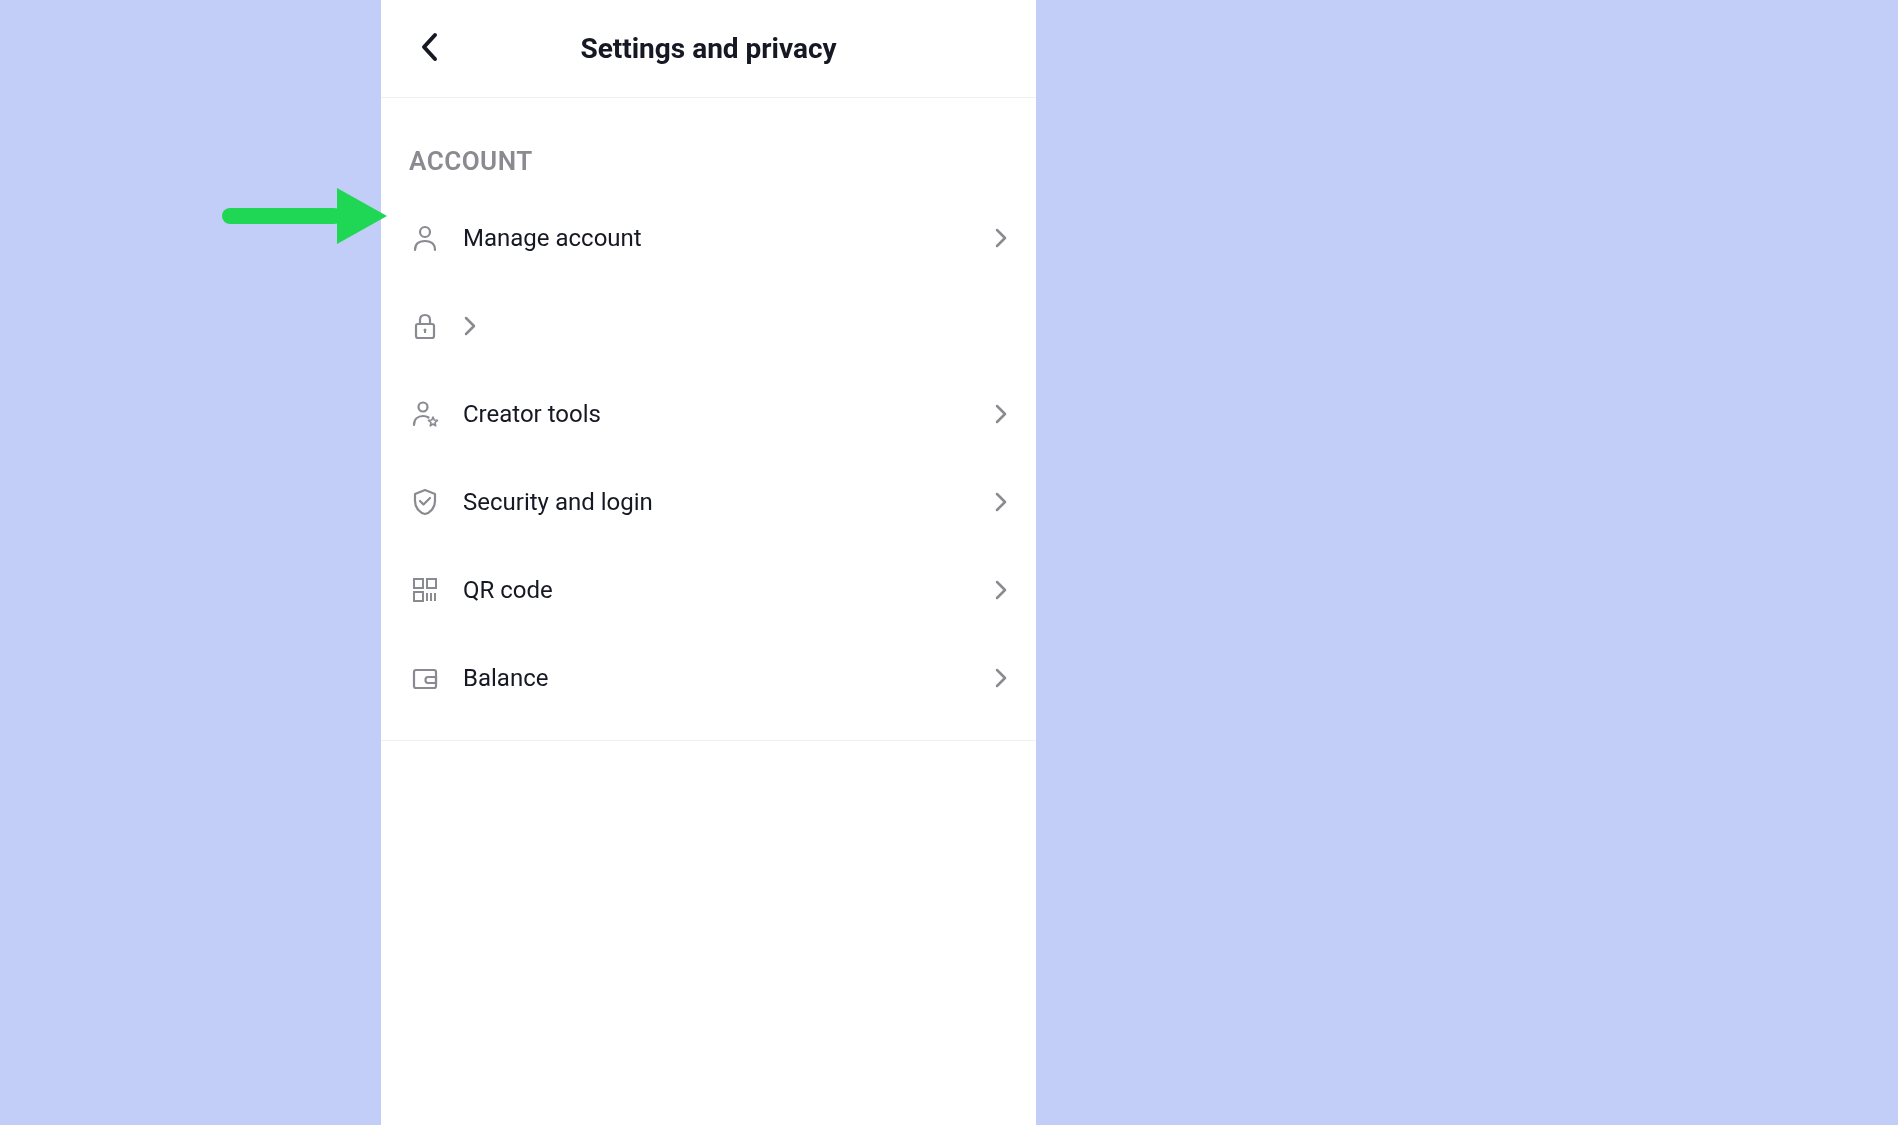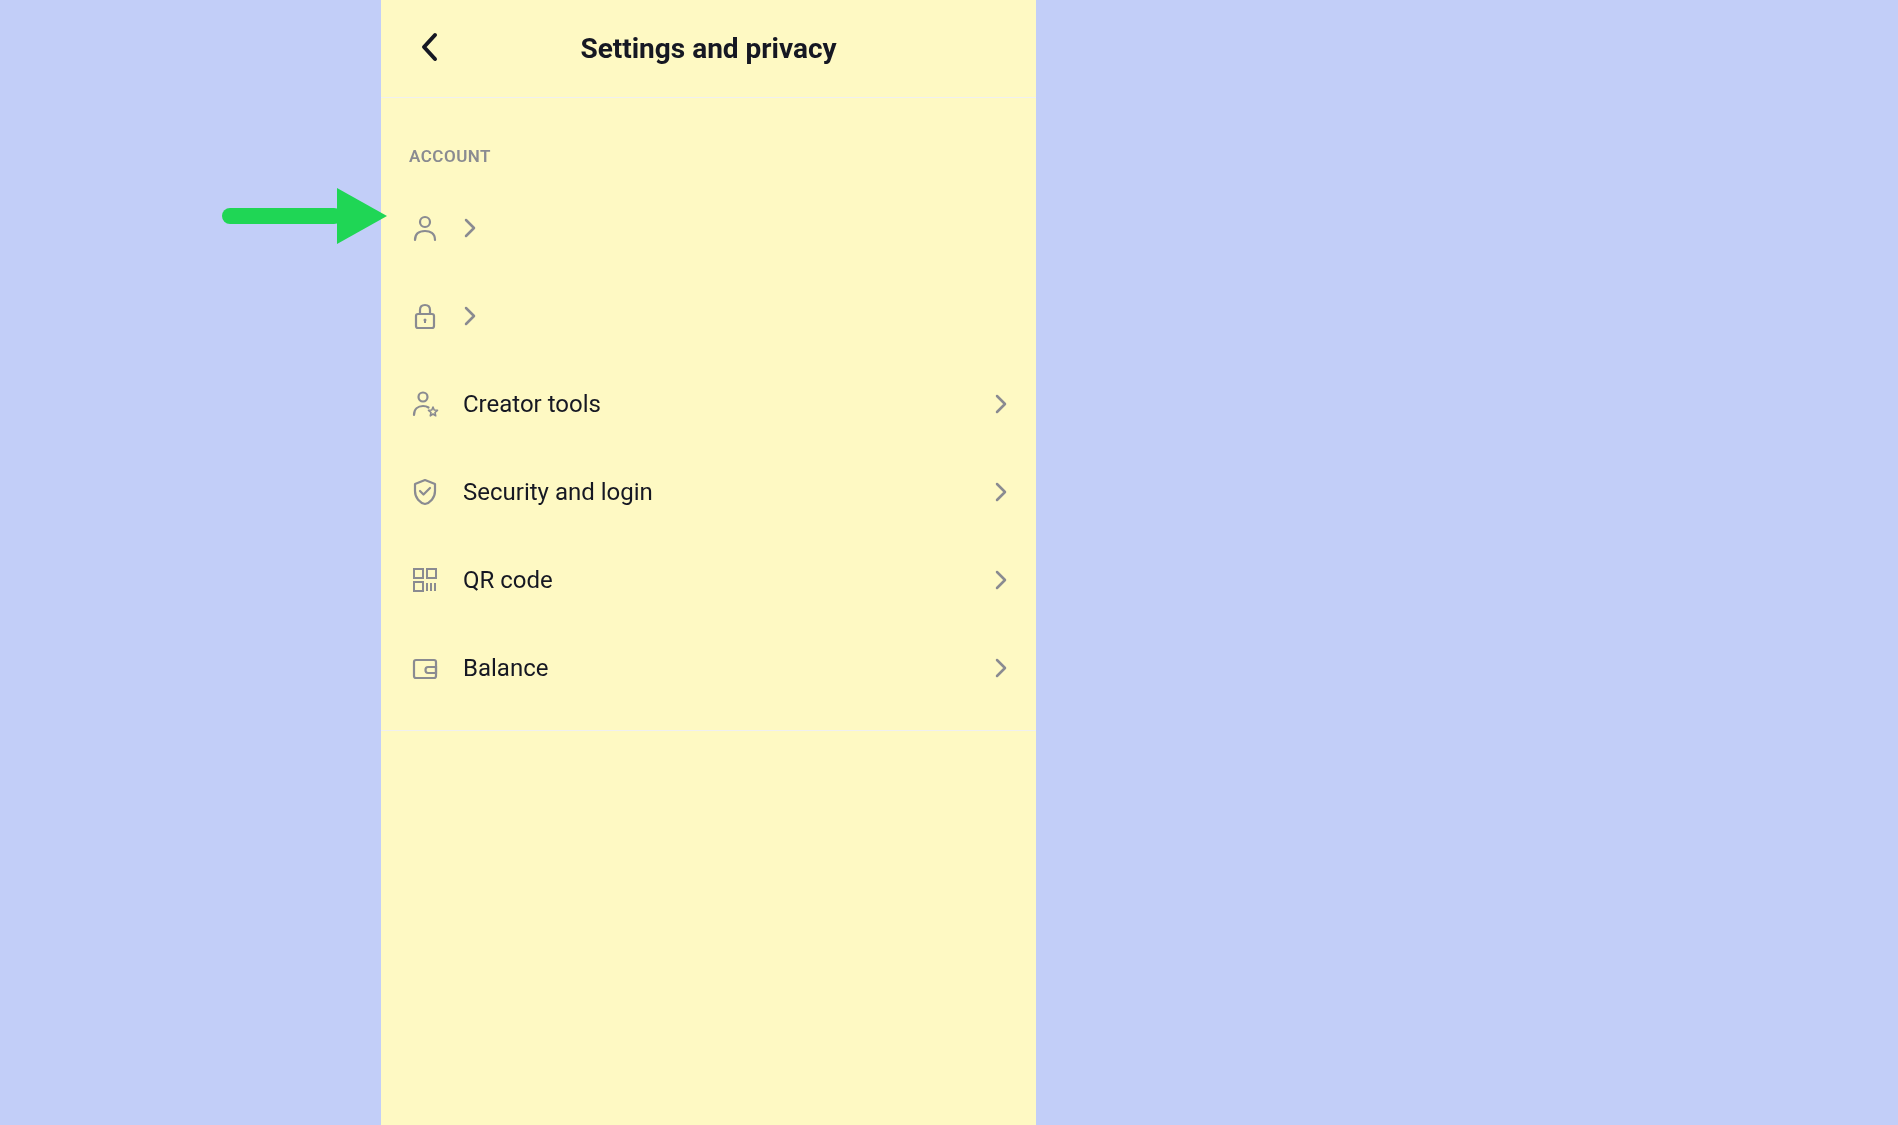--- a/index.html
+++ b/index.html
@@ -14,21 +14,21 @@
       height: 1125px;
       overflow: hidden;
       position: relative;
     }
     .phone-container {
       position: absolute;
       left: 381px;
       top: 0;
       width: 655px;
       height: 1125px;
-      background: #fef9c3;
+      background: #ffffff;
     }
     .header {
       width: 100%;
       height: 98px;
       display: flex;
       align-items: center;
       position: relative;
       border-bottom: 1px solid #f0f0f0;
     }
     .back-button {
@@ -49,21 +49,21 @@
     }
     .page-title {
       width: 100%;
       text-align: center;
       font-size: 28px;
       font-weight: 700;
       color: #161823;
     }
     .section-header {
       padding: 48px 28px 18px 28px;
-      font-size: 17px;
+      font-size: 26px;
       font-weight: 600;
       color: #8a8b91;
       letter-spacing: 0.5px;
     }
     .settings-item {
       display: flex;
       align-items: center;
       padding: 28px 28px;
       cursor: pointer;
       position: relative;
@@ -125,20 +125,21 @@
 
   <div class="section-header">ACCOUNT</div>
 
   <div class="settings-item">
     <span class="item-icon">
       <svg viewBox="0 0 30 30" fill="none">
         <circle cx="15" cy="9" r="5" stroke="#8a8b91" stroke-width="2.2"></circle>
         <path d="M5 27 C5 20 10 18 15 18 C20 18 25 20 25 27" stroke="#8a8b91" stroke-width="2.2" stroke-linecap="round"></path>
       </svg>
     </span>
+    <span class="item-label">Manage account</span>
     <span class="item-chevron">
       <svg viewBox="0 0 14 24" fill="none">
         <path d="M3 4 L11 12 L3 20" stroke="#8a8b91" stroke-width="2.5" stroke-linecap="round" stroke-linejoin="round"></path>
       </svg>
     </span>
   </div>
 
   <div class="settings-item">
     <span class="item-icon">
       <svg viewBox="0 0 30 30" fill="none">

